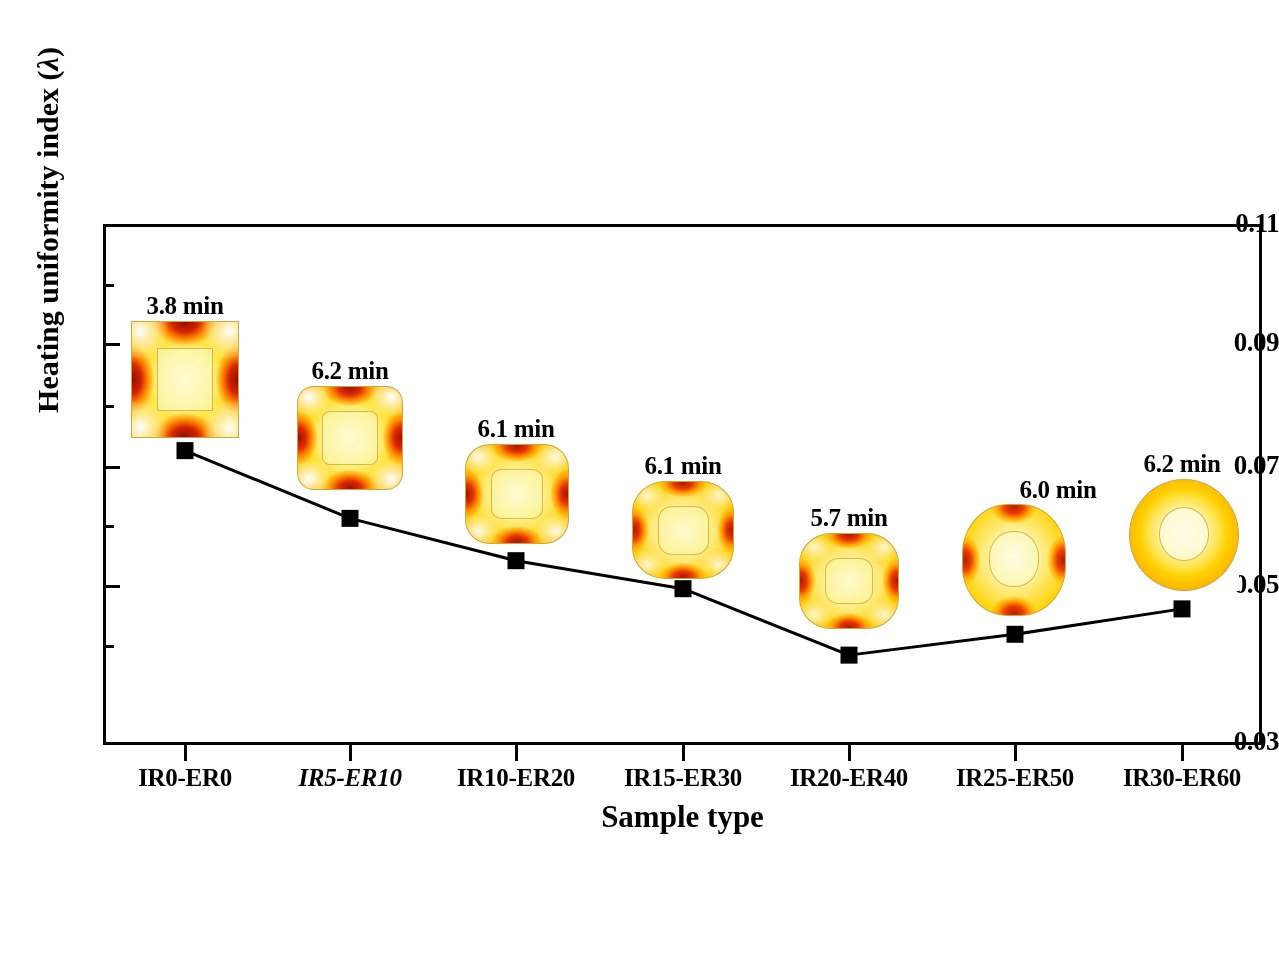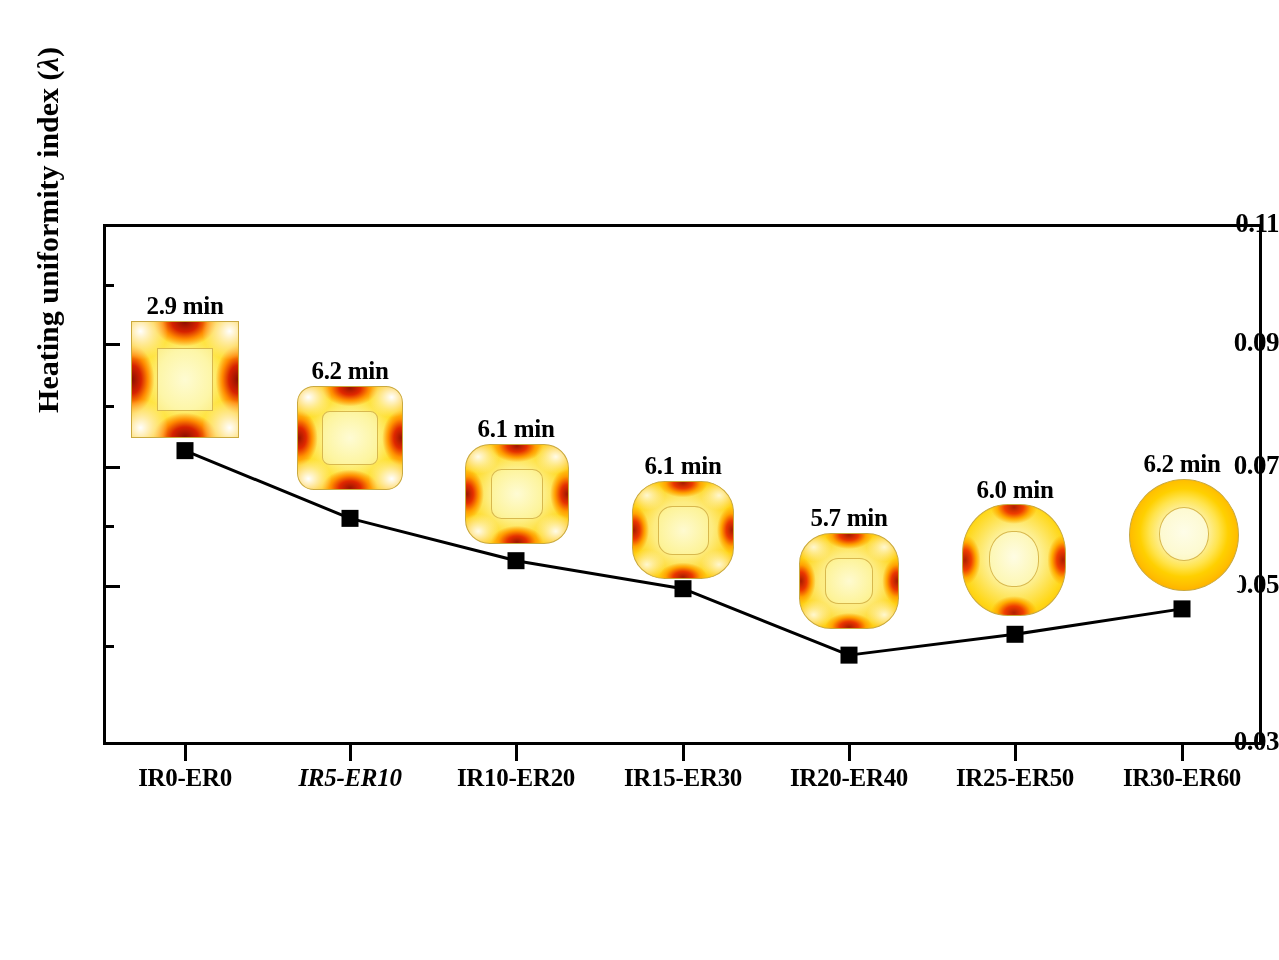--- a/index.html
+++ b/index.html
@@ -286,26 +286,27 @@
     <div class="xtick-label" style="left:350px;font-style:italic;">IR5-ER10</div>
     <div class="xtick-label" style="left:516px;text-align:right;">IR10-ER20</div>
     <div class="xtick-label" style="left:683px;">IR15-ER30</div>
     <div class="xtick-label" style="left:849px;">IR20-ER40</div>
     <div class="xtick-label" style="left:1015px;">IR25-ER50</div>
     <div class="xtick-label" style="left:1182px;">IR30-ER60</div>
   </div>
 
   <div id="ylabel"><span>Heating uniformity index (</span><span class="lam">λ</span><span>)</span></div>
 
+  <div id="xlabel">Sample type</div>
 
   <div class="thermal shape-square" style="left:131px; top:321px; width:108px; height:117px;">
     <div class="blob"></div>
     <div class="core" style="left:24%; top:23%; width:52%; height:54%;"></div>
   </div>
-  <div class="time-label" style="left:185px; top:292px;">2.9 min</div>
+  <div class="time-label" style="left:185px; top:292px;">3.8 min</div>
 
   <div class="thermal shape-round1" style="left:297px; top:386px; width:106px; height:104px;">
     <div class="blob"></div>
     <div class="core" style="left:24%; top:24%; width:52%; height:52%;"></div>
   </div>
   <div class="time-label" style="left:350px; top:357px;">6.2 min</div>
 
   <div class="thermal shape-round2" style="left:465px; top:444px; width:104px; height:100px;">
     <div class="blob"></div>
     <div class="core" style="left:25%; top:25%; width:50%; height:50%;"></div>
@@ -321,21 +322,21 @@
   <div class="thermal shape-round3" style="left:799px; top:533px; width:100px; height:96px;">
     <div class="blob"></div>
     <div class="core" style="left:26%; top:26%; width:48%; height:48%;"></div>
   </div>
   <div class="time-label" style="left:849px; top:504px;">5.7 min</div>
 
   <div class="thermal shape-oval" style="left:962px; top:504px; width:104px; height:112px;">
     <div class="blob"></div>
     <div class="core" style="left:26%; top:24%; width:48%; height:50%;"></div>
   </div>
-  <div class="time-label" style="left:1015px; top:476px;">6.0 min</div>
+  <div class="time-label" style="left:1058px; top:476px;">6.0 min</div>
 
   <div class="thermal shape-circle" style="left:1129px; top:479px; width:110px; height:112px;">
     <div class="blob"></div>
     <div class="core" style="left:27%; top:25%; width:46%; height:48%;"></div>
   </div>
   <div class="time-label" style="left:1182px; top:450px;">6.2 min</div>
 
   <svg id="data-svg" viewBox="0 0 1279 960">
     <polyline id="series-line" fill="none" stroke="#000000" stroke-width="3" stroke-linejoin="round" stroke-linecap="round" points="185,450.635 350,518.365 516,560.69625 683,588.7 849,655.1275 1015,634.2875 1182,608.88875"></polyline>
     <g id="series-markers">

